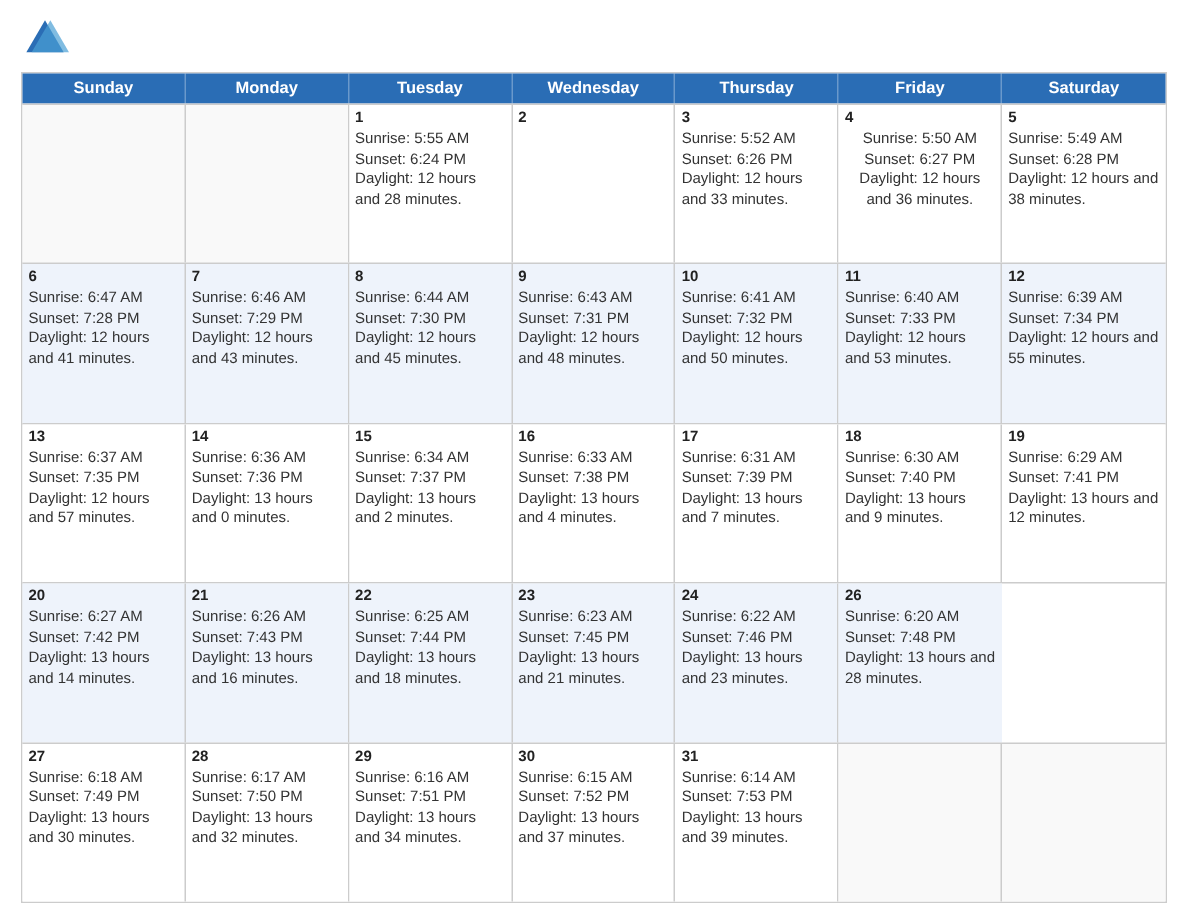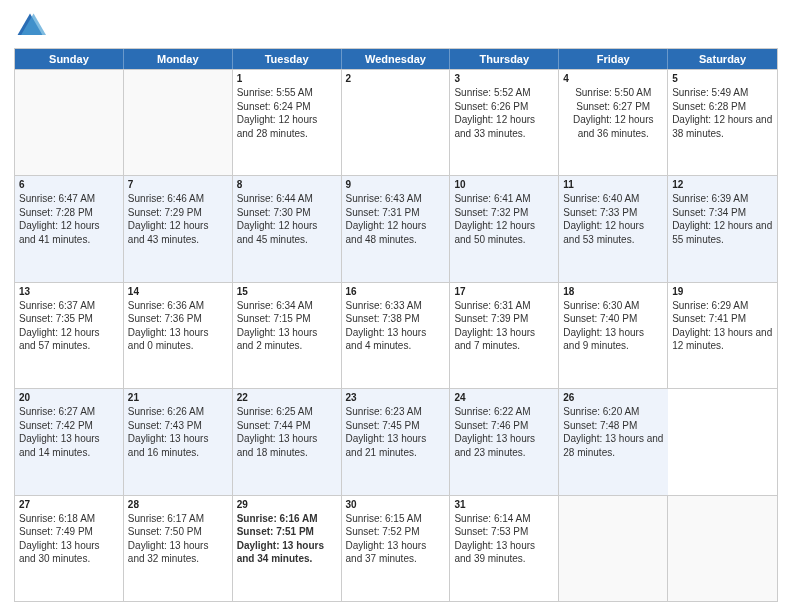--- a/index.html
+++ b/index.html
@@ -231,21 +231,21 @@
           </div>
           <div class="cal-cell">
             <div class="day-num">14</div>
             <div class="cell-text" style="white-space: pre-line;">Sunrise: 6:36 AM
 Sunset: 7:36 PM
 Daylight: 13 hours and 0 minutes.</div>
           </div>
           <div class="cal-cell">
             <div class="day-num">15</div>
             <div class="cell-text" style="white-space: pre-line;">Sunrise: 6:34 AM
-Sunset: 7:15 PM
+Sunset: 7:37 PM
 Daylight: 13 hours and 2 minutes.</div>
           </div>
           <div class="cal-cell">
             <div class="day-num">16</div>
             <div class="cell-text" style="white-space: pre-line;">Sunrise: 6:33 AM
 Sunset: 7:38 PM
 Daylight: 13 hours and 4 minutes.</div>
           </div>
           <div class="cal-cell">
             <div class="day-num">17</div>
@@ -312,21 +312,21 @@
 Daylight: 13 hours and 30 minutes.</div>
           </div>
           <div class="cal-cell">
             <div class="day-num">28</div>
             <div class="cell-text" style="white-space: pre-line;">Sunrise: 6:17 AM
 Sunset: 7:50 PM
 Daylight: 13 hours and 32 minutes.</div>
           </div>
           <div class="cal-cell">
             <div class="day-num">29</div>
-            <div class="cell-text" style="white-space: pre-line; font-weight: bold;">Sunrise: 6:16 AM
+            <div class="cell-text" style="white-space: pre-line;">Sunrise: 6:16 AM
 Sunset: 7:51 PM
 Daylight: 13 hours and 34 minutes.</div>
           </div>
           <div class="cal-cell">
             <div class="day-num">30</div>
             <div class="cell-text" style="white-space: pre-line;">Sunrise: 6:15 AM
 Sunset: 7:52 PM
 Daylight: 13 hours and 37 minutes.</div>
           </div>
           <div class="cal-cell">

